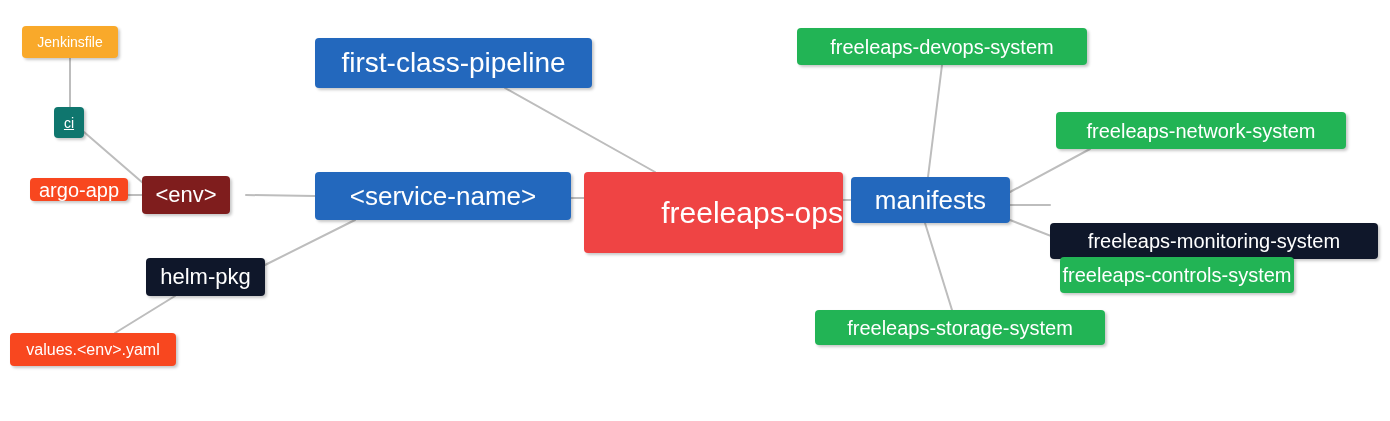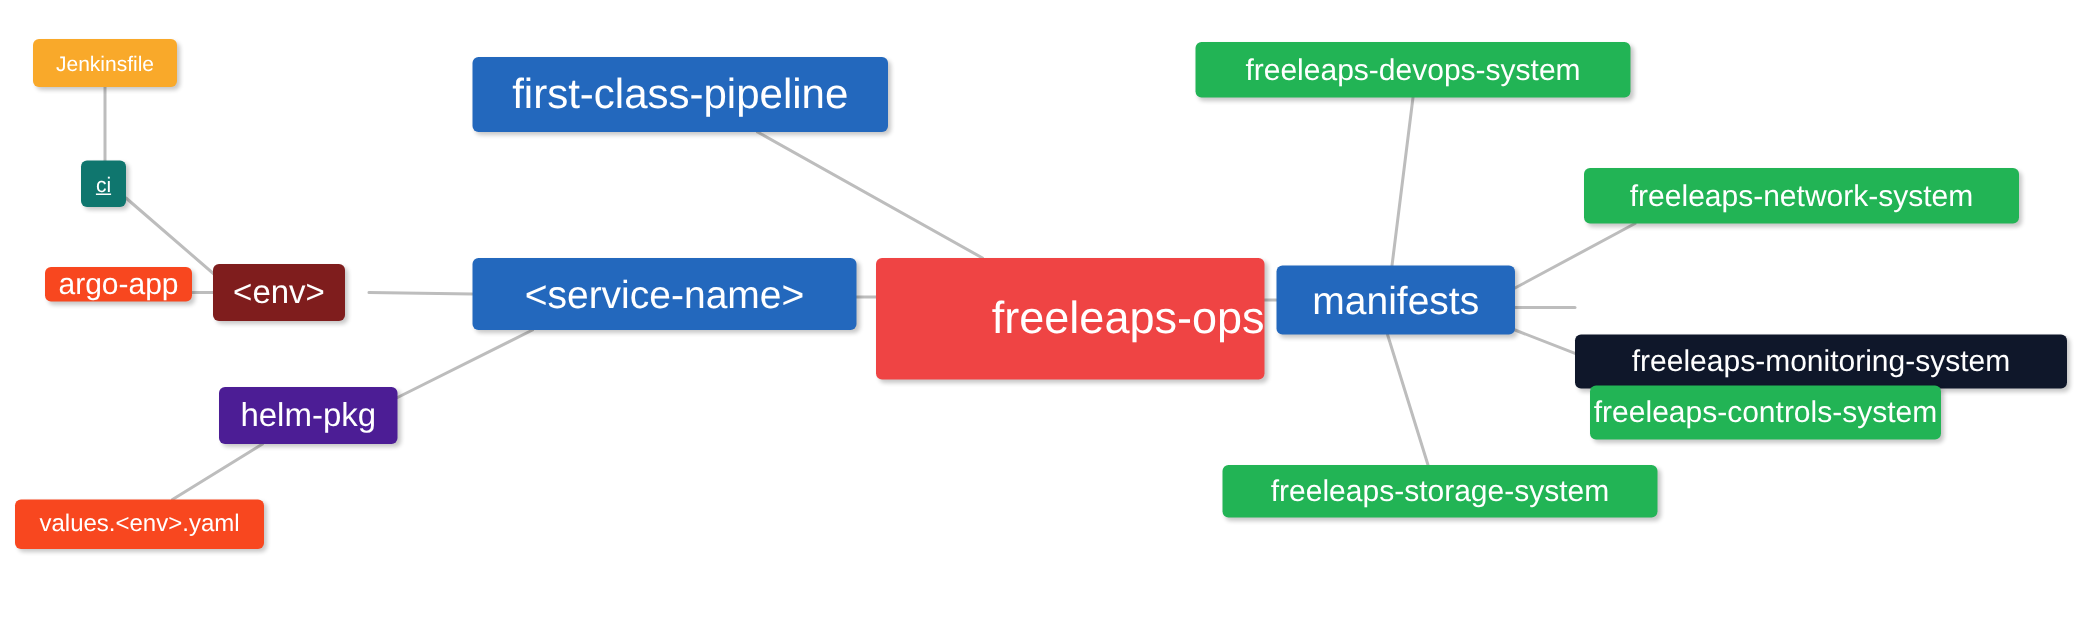--- a/index.html
+++ b/index.html
@@ -64,21 +64,21 @@
       </div>
       <div class="node" style="left: 54px; top: 107px; width: 30px; height: 31px; background: #0f766e; font-size: 14px; text-decoration: underline;">
         <span>ci</span>
       </div>
       <div class="node" style="left: 30px; top: 178px; width: 98px; height: 23px; background: rgb(248, 71, 31); font-size: 20px;">
         <span>argo-app</span>
       </div>
       <div class="node" style="left: 142px; top: 176px; width: 88px; height: 38px; background: #7f1d1d; font-size: 22px;">
         <span>&lt;env&gt;</span>
       </div>
-      <div class="node" style="left: 146px; top: 258px; width: 119px; height: 38px; background: #4c1d95; font-size: 22px;">
+      <div class="node" style="left: 146px; top: 258px; width: 119px; height: 38px; background: #0f172a; font-size: 22px;">
         <span>helm-pkg</span>
       </div>
       <div class="node" style="left: 10px; top: 333px; width: 166px; height: 33px; background: rgb(248, 71, 31); font-size: 16px;">
         <span>values.&lt;env&gt;.yaml</span>
       </div>
       <div class="node" style="left: 315px; top: 38px; width: 277px; height: 50px; background: rgb(35, 104, 189); font-size: 28px;">
         <span>first-class-pipeline</span>
       </div>
       <div class="node" style="left: 315px; top: 172px; width: 256px; height: 48px; background: rgb(35, 104, 189); font-size: 26px;">
         <span>&lt;service-name&gt;</span>

